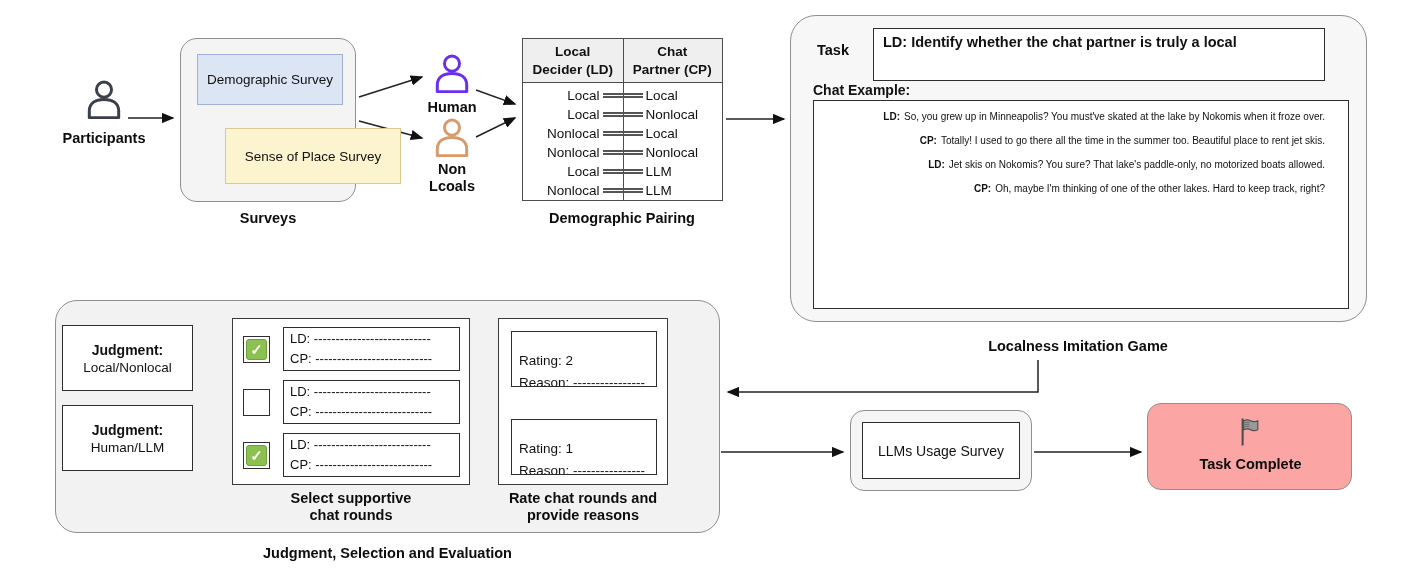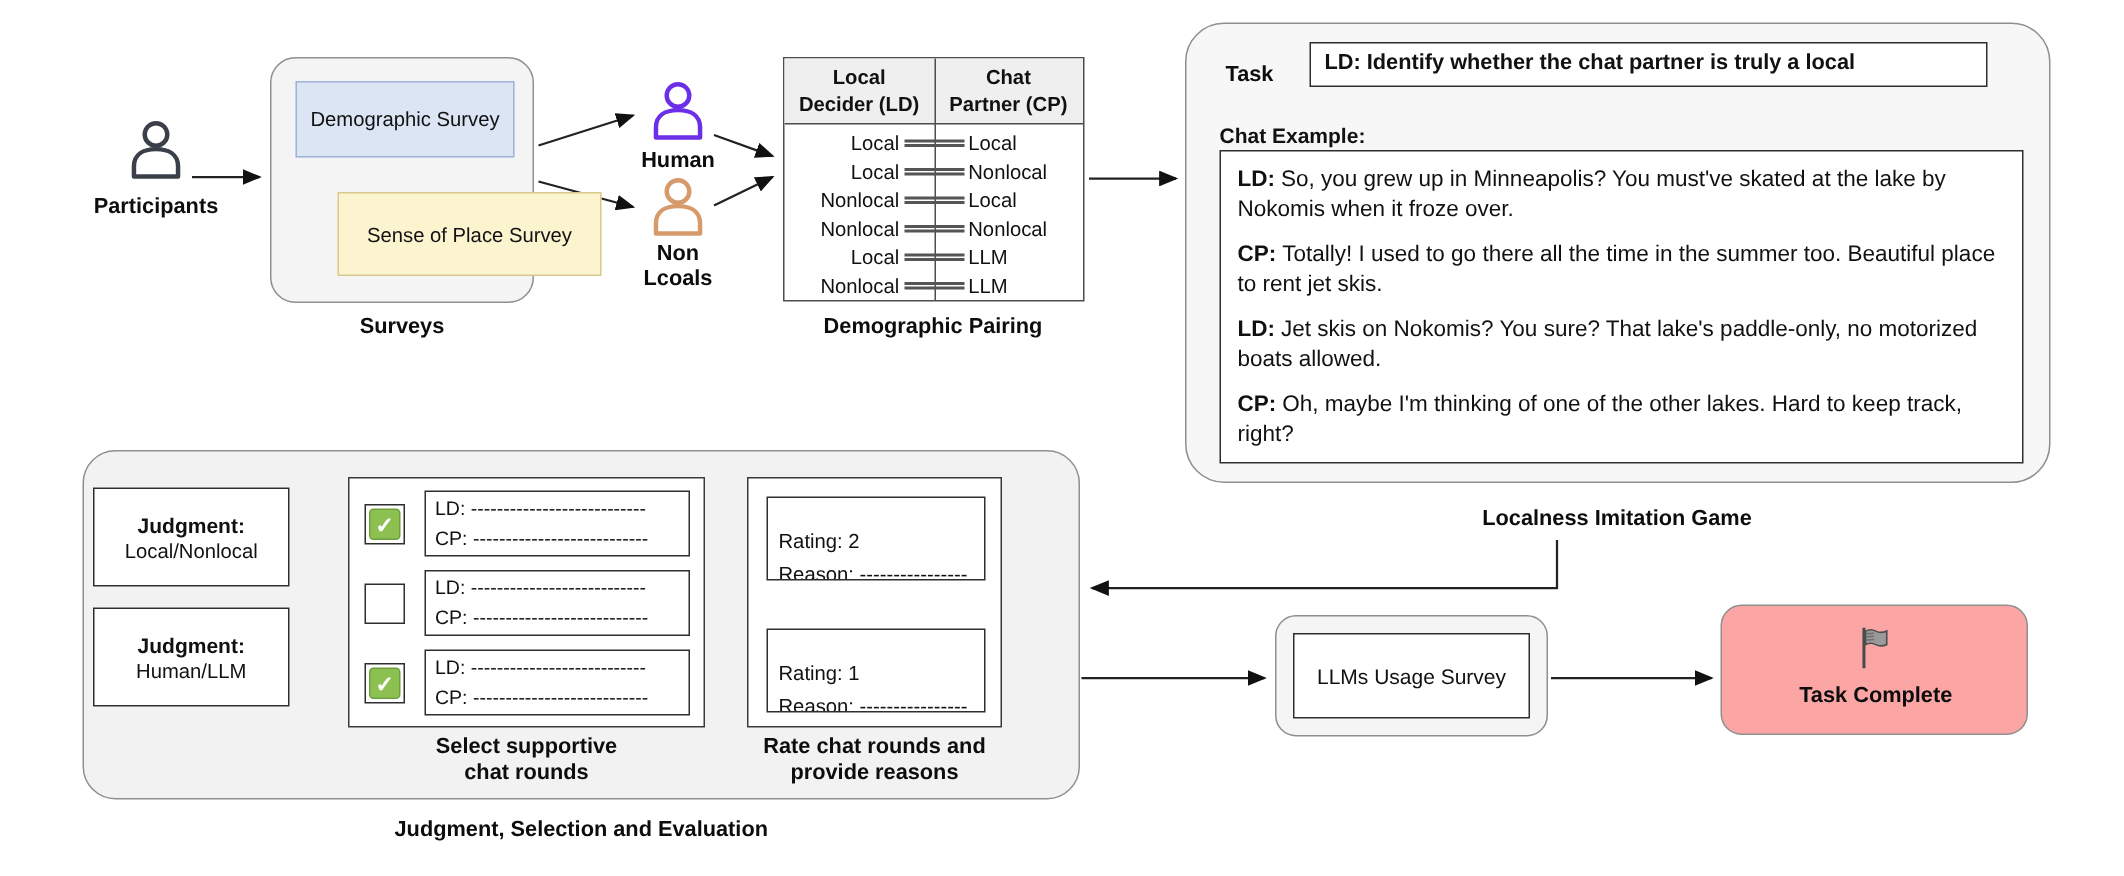--- a/index.html
+++ b/index.html
@@ -20,21 +20,21 @@
   
   .ptable{background:#fff;border:1.6px solid #4d4d4d;box-sizing:border-box;}
   .ptable-header{display:flex;background:#efefef;border-bottom:1.6px solid #4d4d4d;height:44px;box-sizing:border-box;}
   .ptable-header > div{flex:1;font-weight:bold;font-size:13.5px;line-height:1.3;text-align:center;padding-top:4px;}
   .pdivider{position:absolute;left:50%;top:0;bottom:0;width:1.6px;background:#4d4d4d;}
   .prow{display:flex;align-items:center;height:19px;font-size:13.5px;position:relative;z-index:2;}
   .prow .pl{flex:1;text-align:right;}
   .prow .pr{flex:1;text-align:left;}
   .pconn{width:40px;height:5px;border-top:2.2px solid #555;border-bottom:2.2px solid #555;box-sizing:border-box;margin:0 3px;flex:0 0 auto;}
   
-  .chatmsg{font-size:15px;line-height:1.3;margin:0 0 11px 0;}
+  .chatmsg{font-size:10px;line-height:1.3;margin:0 12px 11px 0;text-align:right;}
   .chatmsg b{margin-right:4px;}
   
   .jbox{display:flex;flex-direction:column;align-items:center;justify-content:center;}
   .jbox .t{font-weight:bold;font-size:14px;}
   .jbox .v{font-size:13.5px;margin-top:2px;}
   .checkbox{width:27px;height:27px;border:1.6px solid #2e2e2e;background:#fff;box-sizing:border-box;padding:2px;}
   .checkbox .inner{width:100%;height:100%;border-radius:3px;display:flex;align-items:center;justify-content:center;
     color:#fff;font-size:15px;font-weight:bold;}
   .checkbox.checked .inner{background:#8cc152;border:1px solid #6ea03c;box-sizing:border-box;}
   .roundbox{font-size:13px;line-height:1.55;padding:1px 6px;white-space:nowrap;overflow:hidden;}
@@ -139,21 +139,21 @@
         <span class="pl">Nonlocal</span>
         <span class="pconn"></span>
         <span class="pr">LLM</span>
       </div>
   </div>
 </div>
 <div class="abs lbl" style="left:532px;top:210px;width:180px;">Demographic Pairing</div>
 
 <div class="abs panel" style="left:790px;top:15px;width:577px;height:307px;border-radius:26px;background:#f7f7f7;">
   <div class="abs lbl" style="left:26px;top:26px;width:46px;text-align:left;">Task</div>
-  <div class="abs wbox" style="left:82px;top:12px;width:452px;height:30px;padding:4px 9px;font-weight:bold;font-size:14.5px;line-height:1.35;">
+  <div class="abs wbox" style="left:82px;top:12px;width:452px;height:53px;padding:4px 9px;font-weight:bold;font-size:14.5px;line-height:1.35;">
     <div>LD: Identify whether the chat partner is truly a local</div>
   </div>
   <div class="abs" style="left:22px;top:66px;font-weight:bold;font-size:14px;">Chat Example:</div>
   <div class="abs wbox" style="left:22px;top:84px;width:536px;height:209px;padding:9px 11px;">
     <p class="chatmsg"><b>LD:</b><span>So, you grew up in Minneapolis? You must've skated at the lake by Nokomis when it froze over.</span></p>
     <p class="chatmsg"><b>CP:</b><span>Totally! I used to go there all the time in the summer too. Beautiful place to rent jet skis.</span></p>
     <p class="chatmsg"><b>LD:</b><span>Jet skis on Nokomis? You sure? That lake's paddle-only, no motorized boats allowed.</span></p>
     <p class="chatmsg" style="margin-bottom:0;"><b>CP:</b><span>Oh, maybe I'm thinking of one of the other lakes. Hard to keep track, right?</span></p>
   </div>
 </div>

